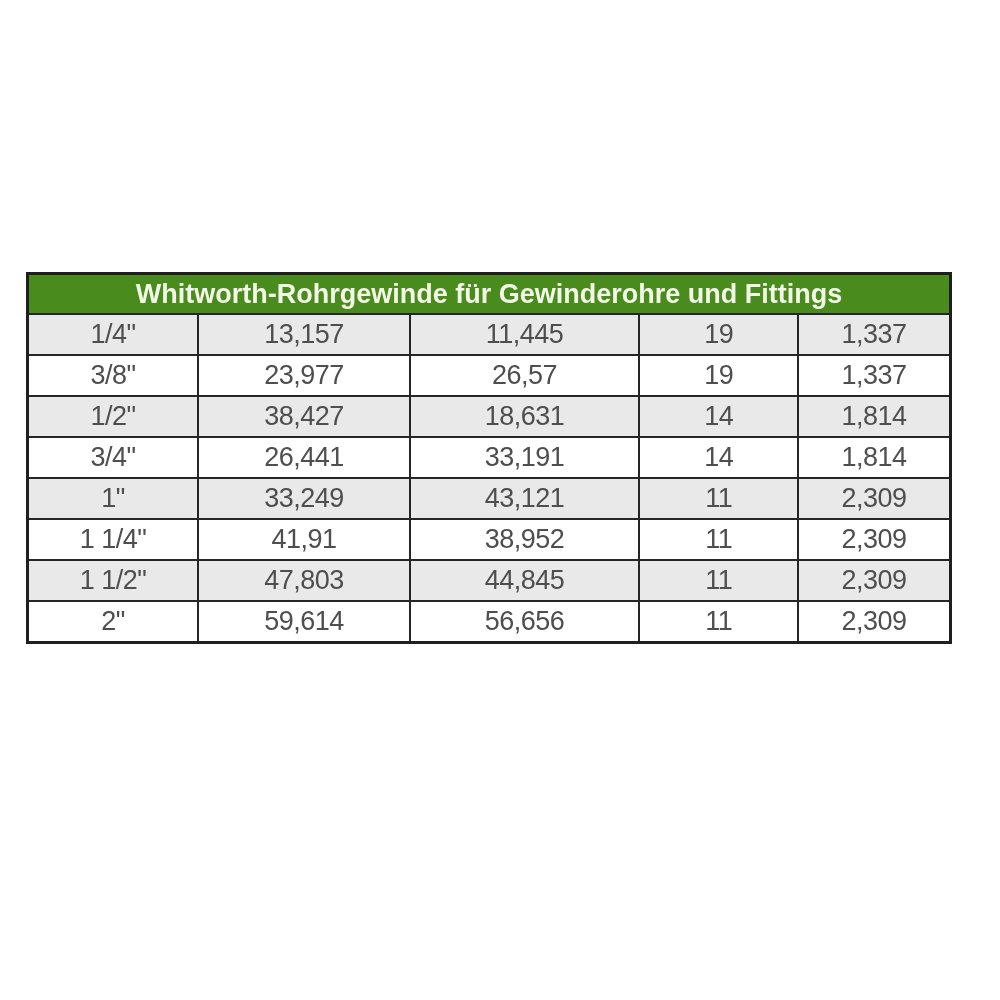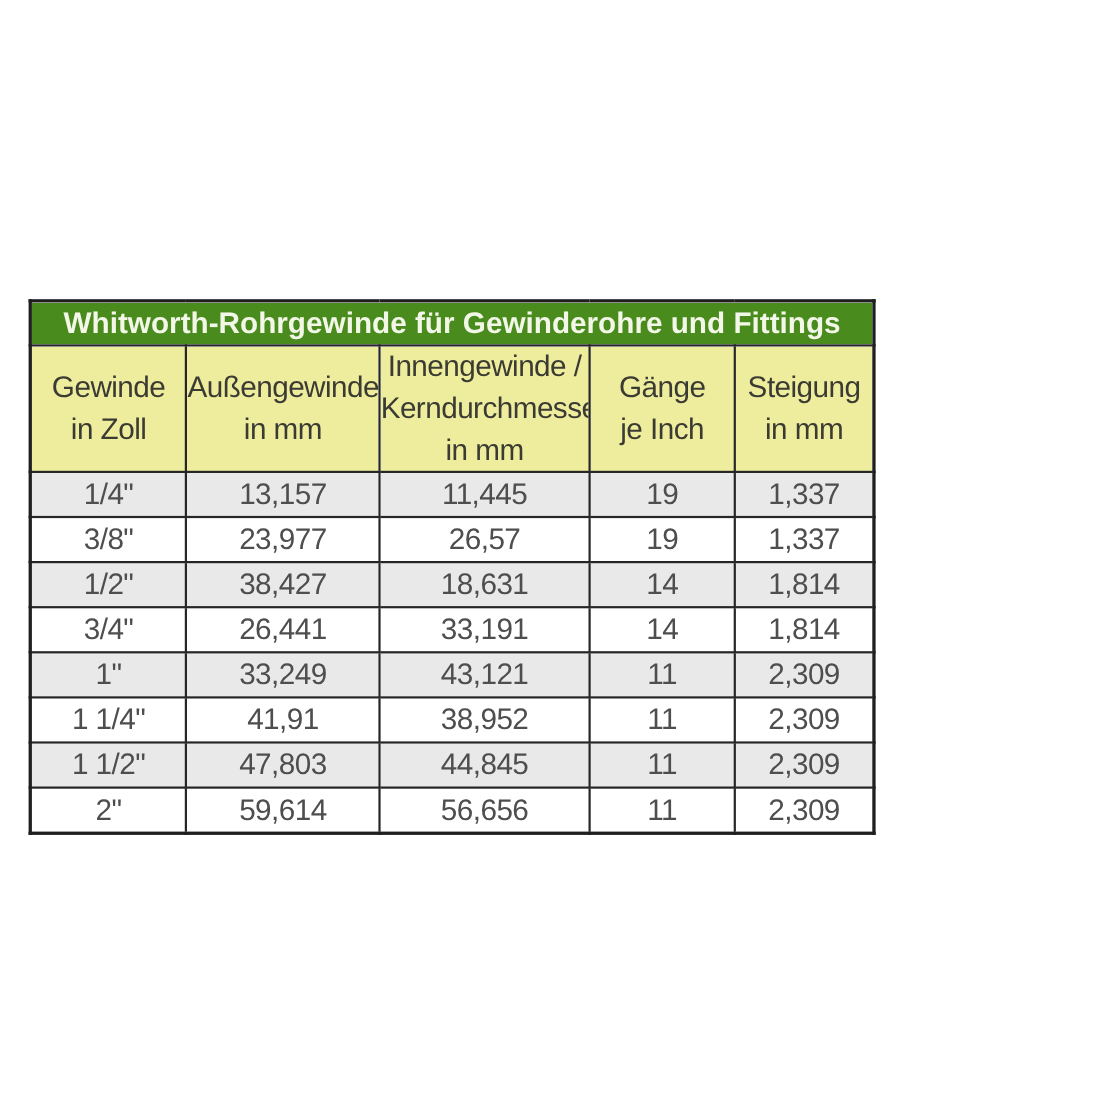--- a/index.html
+++ b/index.html
@@ -8,21 +8,21 @@
     background: #ffffff;
     width: 1000px;
     height: 1000px;
     font-family: "Liberation Sans", sans-serif;
     position: relative;
   }
   .table-wrap {
     position: absolute;
     left: 26px;
     top: 272px;
-    width: 770px;
+    width: 926px;
     border-radius: 19px;
   }
   table.whitworth {
     border-collapse: collapse;
     width: 100%;
     table-layout: fixed;
     border: 3px solid #1f1f1f;
   }
   table.whitworth th,
   table.whitworth td {
@@ -67,33 +67,20 @@
     <colgroup>
       <col style="width:18.5%">
       <col style="width:22.9%">
       <col style="width:24.9%">
       <col style="width:17.2%">
       <col style="width:16.5%">
     </colgroup>
     <thead>
       <tr class="title-row">
         <th colspan="5">Whitworth-Rohrgewinde für Gewinderohre und Fittings</th>
-      </tr>
-      <tr class="head-row">
-        <th>Gewinde
-in Zoll</th>
-        <th>Außengewinde
-in mm</th>
-        <th>Innengewinde /
-Kerndurchmesser
-in mm</th>
-        <th>Gänge
-je Inch</th>
-        <th>Steigung
-in mm</th>
       </tr>
     </thead>
     <tbody id="table-body">
 
     <tr class="data-row odd">
           <td>1/4"</td>
           <td>13,157</td>
           <td>11,445</td>
           <td>19</td>
           <td>1,337</td>

